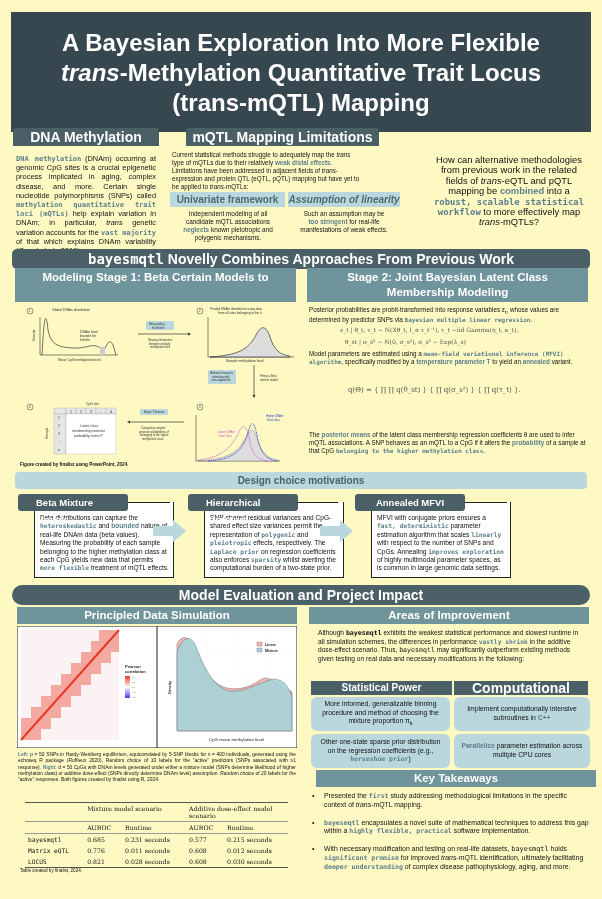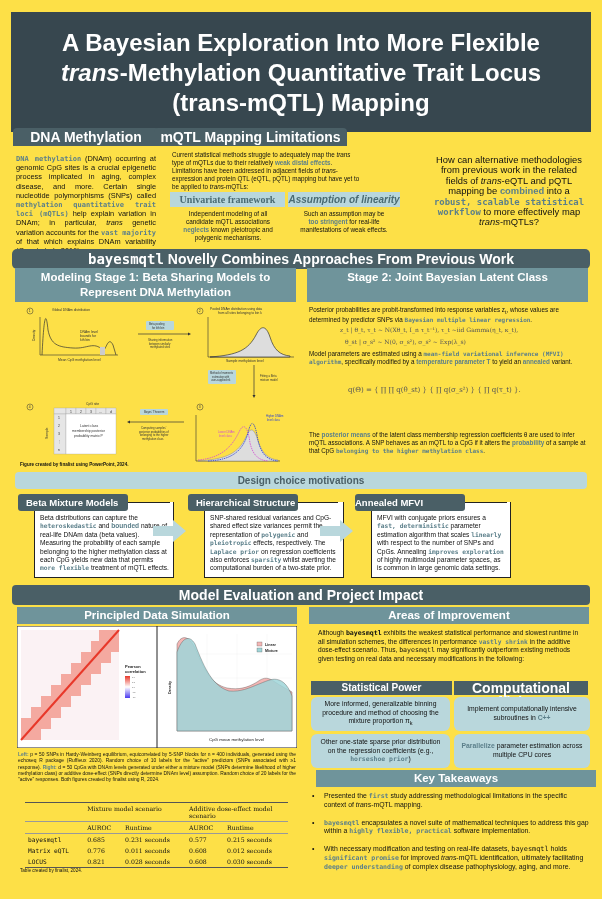--- a/index.html
+++ b/index.html
@@ -1,18 +1,18 @@
 <!DOCTYPE html>
 <html><head>
 <meta charset="utf-8">
 <style>
   * { box-sizing: border-box; margin: 0; padding: 0; }
   html, body { width: 602px; height: 899px; background: #f4f4f4; overflow: hidden; }
   body { font-family: "Liberation Sans", sans-serif; color: #111; position: relative; }
-  .poster { position: absolute; left: 0; top: 0; width: 602px; height: 899px; background: #fde047; }
+  .poster { position: absolute; left: 0; top: 0; width: 602px; height: 899px; background: #fef9c3; }
 
   .title-bar { position: absolute; left: 11px; top: 12px; width: 580px; height: 120px; background: #37474f; color: #fff; text-align: center; font-weight: bold; font-size: 24px; line-height: 30px; padding-top: 16px; }
   .title-bar i { font-style: italic; }
 
   .hdr { background: #4a5f66; color: #fff; font-weight: bold; text-align: center; border-radius: 4px; }
   .subhdr { background: #6f949b; color: #fff; font-weight: bold; text-align: center; }
   .kw { color: #5b7f8a; font-weight: bold; font-family: "DejaVu Sans Mono", monospace; font-size: 0.95em; }
   .kw2 { color: #5b7f8a; font-weight: bold; }
   .mono { font-family: "DejaVu Sans Mono", monospace; font-weight: bold; }
 
@@ -20,21 +20,21 @@
   .intro-text { text-align: justify; }
 
   .pill { background: #b9d7dc; color: #4a6b73; font-weight: bold; text-align: center; font-size: 10px; height: 15px; line-height: 15px; }
 
   .figure { position: absolute; }
   .caption { font-size: 4.6px; line-height: 6px; }
 
   .design-bar { position: absolute; left: 15px; top: 472px; width: 572px; height: 17px; background: #b9d7dc; border-radius: 4px; text-align: center; color: #4a5f66; font-weight: bold; font-size: 10px; line-height: 17px; }
 
   .dbox { position: absolute; top: 494px; width: 150px; }
-  .dbox-head { background: #4a5f66; color: #fff; font-weight: bold; font-size: 9.5px; height: 17px; line-height: 17px; padding-left: 8px; border-radius: 3px; width: 110px; position: relative; z-index: 2; }
+  .dbox-head { background: #4a5f66; color: #fff; font-weight: bold; font-size: 9.5px; height: 17px; line-height: 17px; padding-left: 18px; border-radius: 3px; width: 110px; position: relative; z-index: 2; }
   .dbox-body { border: 1px solid #222; border-top: none; margin-left: 16px; margin-top: -9px; padding: 12px 4px 4px 5px; font-size: 6.6px; line-height: 8.4px; background: #fff; width: 140px; position: relative; }
   .dbox-line { position: absolute; top: 502px; height: 1px; background: #222; }
 
   table.results { border-collapse: collapse; font-family: "DejaVu Serif", serif; font-size: 6.2px; }
   table.results td { padding: 2px 3px; vertical-align: top; }
   table.results tr.top td { border-top: 1px solid #555; }
   table.results tr.mid td { border-top: 0.6px solid #999; }
   table.results tr.last td { border-bottom: 1px solid #555; }
 
   .stat-box { background: #b9d7dc; border-radius: 6px; text-align: center; font-size: 6.8px; line-height: 8.6px; display: flex; align-items: center; justify-content: center; padding: 2px 6px; }
@@ -52,44 +52,43 @@
     <div>A Bayesian Exploration Into More Flexible</div>
     <div><i>trans</i><span>-Methylation Quantitative Trait Locus</span></div>
     <div>(trans-mQTL) Mapping</div>
   </div>
 
   <div class="hdr" style="position:absolute;left:13px;top:128px;width:146px;height:18px;font-size:14px;line-height:18px;border-radius:4px 4px 0 0;">DNA Methylation</div>
   <div class="col intro-text" style="left:16px;top:154px;width:140px;">
     <span class="kw">DNA methylation</span><span> (DNAm) occurring at genomic CpG sites is a crucial epigenetic process implicated in aging, complex disease, and more. Certain single nucleotide polymorphisms (SNPs) called </span><span class="kw">methylation quantitative trait loci (mQTLs)</span><span> help explain variation in DNAm; in particular, </span><i>trans</i><span> genetic variation accounts for the </span><span class="kw">vast majority</span><span> of that which explains DNAm variability (Gaunt et al., 2016).</span>
   </div>
 
-  <div class="hdr" style="position:absolute;left:154px;top:128px;width:193px;height:18px;font-size:14px;line-height:18px;border-radius:4px 4px 0 0;">mQTL Mapping Limitations</div>
+  <div class="hdr" style="position:absolute;left:186px;top:128px;width:193px;height:18px;font-size:14px;line-height:18px;border-radius:4px 4px 0 0;">mQTL Mapping Limitations</div>
   <div class="col" style="left:172px;top:151px;width:192px;font-size:6.3px;line-height:8px;">
     <span>Current statistical methods struggle to adequately map the </span><i>trans</i><span> type of mQTLs due to their relatively </span><span class="kw2">weak distal effects</span><span>. Limitations have been addressed in adjacent fields of </span><i>trans</i><span>-expression and protein QTL (eQTL, pQTL) mapping but have yet to be applied to </span><i>trans</i><span>-mQTLs:</span>
   </div>
-  <div class="pill" style="position:absolute;left:170px;top:192px;width:115px;font-family:Liberation Serif, serif;">Univariate framework</div>
+  <div class="pill" style="position:absolute;left:170px;top:192px;width:115px;">Univariate framework</div>
   <div class="pill" style="position:absolute;left:288px;top:192px;width:112px;font-style:italic;">Assumption of linearity</div>
   <div class="col" style="left:180px;top:210px;width:96px;text-align:center;font-size:6.4px;line-height:8px;">
     <span>Independent modeling of all candidate mQTL associations </span><span class="kw2">neglects</span><span> known pleiotropic and polygenic mechanisms.</span>
   </div>
   <div class="col" style="left:298px;top:210px;width:92px;text-align:center;font-size:6.4px;line-height:8px;">
     <span>Such an assumption may be </span><span class="kw2">too stringent</span><span> for real-life manifestations of weak effects.</span>
   </div>
 
   <div class="col" style="left:430px;top:155px;width:158px;text-align:center;font-size:9.4px;line-height:10.4px;">
     <span>How can alternative methodologies from previous work in the related fields of </span><i>trans</i><span>-eQTL and pQTL mapping be </span><span class="kw2">combined</span><span> into a </span><span class="kw">robust, scalable statistical workflow</span><span> to more effectively map </span><i>trans</i><span>-mQTLs?</span>
   </div>
 
   <div class="hdr" style="position:absolute;left:12px;top:249px;width:578px;height:20px;font-size:14px;line-height:20px;border-radius:5px;">
     <span class="mono">bayesmqtl</span><span> Novelly Combines Approaches From Previous Work</span>
   </div>
 
   <div class="subhdr" style="position:absolute;left:15px;top:268px;width:281px;height:34px;font-size:11.5px;line-height:15px;padding-top:2px;">
-    <div>Modeling Stage 1: Beta Sharing Models to</div>
-    <div>Represent DNA Methylation</div>
+    <div>Modeling Stage 1: Beta Certain Models to</div>
   </div>
   <svg class="figure" style="left:18px;top:305px;" width="280" height="160" viewBox="0 0 280 160">
     <g font-family="Liberation Sans, sans-serif" font-size="3.4" fill="#333">
 
       <circle cx="12" cy="6" r="3" fill="none" stroke="#333" stroke-width="0.5"></circle>
       <text x="10.8" y="7.2">1</text>
       <text x="34" y="6">Global DNAm distribution</text>
       <line x1="22" y1="12" x2="22" y2="50" stroke="#333" stroke-width="0.6"></line>
       <line x1="22" y1="50" x2="100" y2="50" stroke="#333" stroke-width="0.6"></line>
       <path d="M24,50 C26,10 28,5 30,25 C33,40 40,42 55,43 C70,44 75,36 85,45 C88,46 90,30 95,40 L98,50" fill="none" stroke="#333" stroke-width="0.7"></path>
@@ -172,20 +171,21 @@
       <text x="200" y="128" font-size="2.8" fill="#d14fd1">Lower DNAm</text>
       <text x="201" y="131.5" font-size="2.8" fill="#d14fd1">level class</text>
       <text x="248" y="112" font-size="2.8" fill="#2a3fd1">Higher DNAm</text>
       <text x="249" y="115.5" font-size="2.8" fill="#2a3fd1">level class</text>
     </g>
   </svg>
   <div class="caption" style="position:absolute;left:20px;top:462px;font-weight:bold;">Figure created by finalist using PowerPoint, 2024.</div>
 
   <div class="subhdr" style="position:absolute;left:307px;top:268px;width:281px;height:34px;font-size:11.5px;line-height:15px;padding-top:2px;">
     <div>Stage 2: Joint Bayesian Latent Class</div>
+    <div>Membership Modeling</div>
   </div>
   <div class="col" style="left:309px;top:306px;width:282px;font-size:6.3px;line-height:8.2px;">
     <span>Posterior probabilities are probit-transformed into response variables z</span><sub>t</sub><span>, whose values are determined by predictor SNPs via </span><span class="kw">Bayesian multiple linear regression</span><span>.</span>
   </div>
   <div style="position:absolute;left:340px;top:326px;font-family:'DejaVu Serif',serif;font-size:6px;color:#555;">z_t | θ_t, τ_t ~ N(Xθ_t, I_n τ_t⁻¹),     τ_t ~iid Gamma(η_t, κ_t),</div>
   <div style="position:absolute;left:345px;top:338px;font-family:'DejaVu Serif',serif;font-size:6px;color:#555;">θ_st | σ_s² ~ N(0, σ_s²),     σ_s² ~ Exp(λ_s)</div>
   <div class="col" style="left:309px;top:350px;width:282px;font-size:6.3px;line-height:8.2px;">
     <span>Model parameters are estimated using a </span><span class="kw">mean-field variational inference (MFVI) algorithm</span><span>, specifically modified by a </span><span class="kw2">temperature parameter T</span><span> to yield an </span><span class="kw2">annealed</span><span> variant.</span>
   </div>
   <div style="position:absolute;left:348px;top:386px;font-family:'DejaVu Serif',serif;font-size:7px;color:#555;">q(Θ) = { ∏ ∏ q(θ_st) } { ∏ q(σ_s²) } { ∏ q(τ_t) }.</div>
@@ -201,36 +201,36 @@
       <span>Beta distributions can capture the </span><span class="kw">heteroskedastic</span><span> and </span><span class="kw2">bounded</span><span> nature of real-life DNAm data (beta values). Measuring the probability of each sample belonging to the higher methylation class at each CpG yields new data that permits </span><span class="kw">more flexible</span><span> treatment of mQTL effects.</span>
     </div>
   </div>
   <div class="dbox" style="left:188px;">
     <div class="dbox-head">Hierarchical Structure</div>
     <div class="dbox-body">
       <span>SNP-shared residual variances and CpG-shared effect size variances permit the representation of </span><span class="kw">polygenic</span><span> and </span><span class="kw">pleiotropic</span><span> effects, respectively. The </span><span class="kw">Laplace prior</span><span> on regression coefficients also enforces </span><span class="kw">sparsity</span><span> whilst averting the computational burden of a two-state prior.</span>
     </div>
   </div>
   <div class="dbox" style="left:355px;">
-    <div class="dbox-head" style="padding-left:0;">Annealed MFVI</div>
+    <div class="dbox-head" style="text-align:center;padding-left:0;">Annealed MFVI</div>
     <div class="dbox-body">
       <span>MFVI with conjugate priors ensures a </span><span class="kw">fast, deterministic</span><span> parameter estimation algorithm that scales </span><span class="kw">linearly</span><span> with respect to the number of SNPs and CpGs. Annealing </span><span class="kw">improves exploration</span><span> of highly multimodal parameter spaces, as is common in large genomic data settings.</span>
     </div>
   </div>
   <div class="dbox-line" style="left:128px;width:42px;"></div>
   <div class="dbox-line" style="left:298px;width:40px;"></div>
   <div class="dbox-line" style="left:465px;width:42px;"></div>
   <svg style="position:absolute;left:153px;top:520px;" width="34" height="22">
       <polygon points="0,6 20,6 20,0 33,11 20,22 20,16 0,16" fill="#b9d7dc"></polygon>
     </svg>
   <svg style="position:absolute;left:320px;top:520px;" width="34" height="22">
       <polygon points="0,6 20,6 20,0 33,11 20,22 20,16 0,16" fill="#b9d7dc"></polygon>
     </svg>
 
-  <div class="hdr" style="position:absolute;left:12px;top:585px;width:578px;height:20px;font-size:14px;line-height:20px;border-radius:4px;">Model Evaluation and Project Impact</div>
+  <div class="hdr" style="position:absolute;left:12px;top:585px;width:578px;height:20px;font-size:14px;line-height:20px;border-radius:10px;">Model Evaluation and Project Impact</div>
 
   <div class="subhdr" style="position:absolute;left:17px;top:607px;width:280px;height:17px;font-size:11.5px;line-height:17px;">Principled Data Simulation</div>
   <svg style="position:absolute;left:17px;top:626px;" width="280" height="122" viewBox="0 0 280 122">
     <rect x="0" y="0" width="280" height="122" fill="#fff" stroke="#222" stroke-width="1"></rect>
     <line x1="140" y1="0" x2="140" y2="122" stroke="#222" stroke-width="1"></line>
 
     <rect x="4" y="4" width="98" height="110" fill="#fbf2f4"></rect>
     <g fill="#f4a9a0">
       <rect x="4" y="92" width="20" height="22"></rect>
       <rect x="14" y="81" width="20" height="22"></rect>

